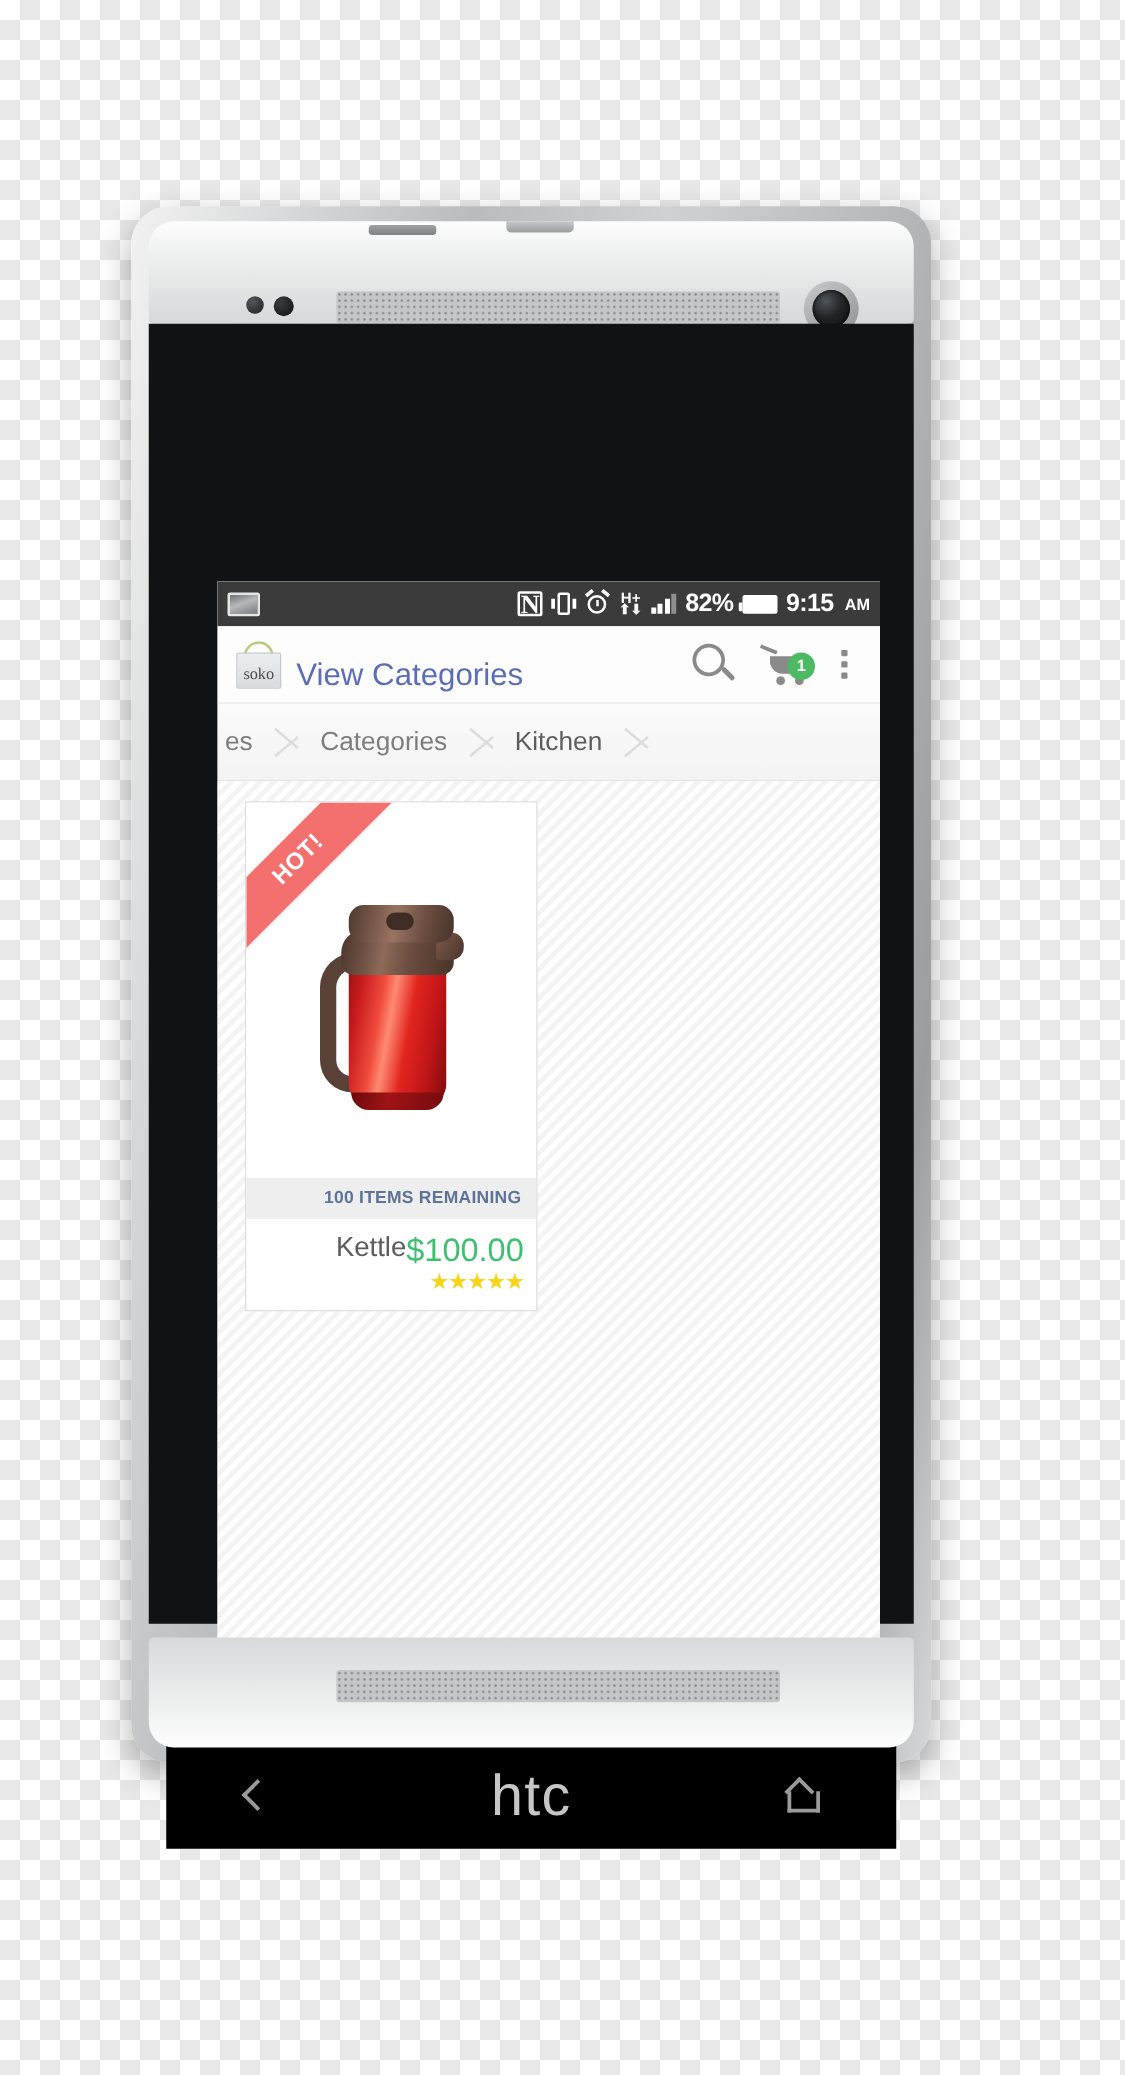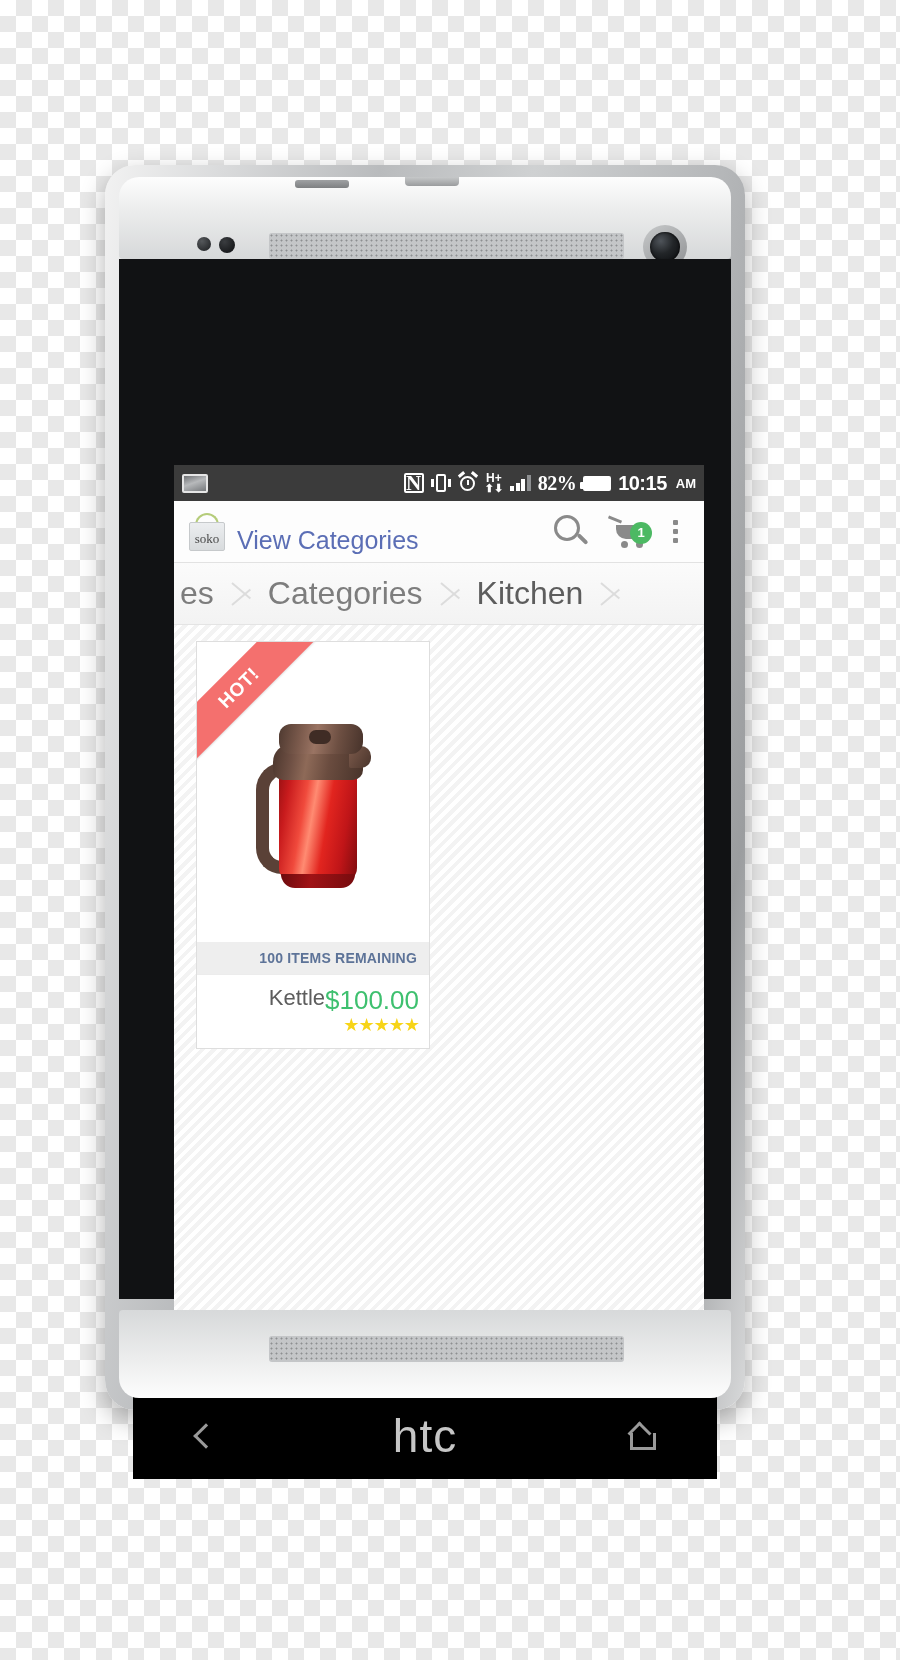--- a/index.html
+++ b/index.html
@@ -96,21 +96,21 @@
   #sb-left { display:flex; align-items:center; gap:6px; flex: 0 0 auto; }
   #sb-spacer { flex: 1 1 auto; }
   #sb-right { display:flex; align-items:center; gap:7px; flex: 0 0 auto; }
 
   .sb-icon { display:inline-flex; align-items:center; justify-content:center; }
 
   #sb-screenshot {
     width: 26px; height: 19px; border: 2px solid #e6e6e6; border-radius: 2px;
     background: linear-gradient(160deg,#6f7174 0%,#b7b9bb 45%,#76797c 100%);
   }
-  #sb-battery-pct { font-size: 20px; letter-spacing: -0.5px; font-family: Liberation Serif, serif; }
+  #sb-battery-pct { font-size: 20px; letter-spacing: -0.5px; }
   #sb-time { font-size: 20px; letter-spacing: -0.5px; }
   #sb-ampm { font-size: 13px; margin-left: 2px; }
 
   
   #sb-signal { display:flex; align-items:flex-end; gap:1.5px; height:16px; }
   #sb-signal i { width:4px; background:#ffffff; display:block; }
   #sb-signal i:nth-child(1){height:5px;}
   #sb-signal i:nth-child(2){height:8px;}
   #sb-signal i:nth-child(3){height:12px;}
   #sb-signal i:nth-child(4){height:16px; background:#8d8f91;}
@@ -157,21 +157,21 @@
   #overflow-btn { width: 34px; display:flex; flex-direction:column; align-items:center; gap:4px; flex:0 0 auto; }
   #overflow-btn span { width:5px; height:5px; background:#8a8a8a; border-radius:1px; display:block; }
 
   
   #breadcrumb {
     height: 62px; background: linear-gradient(180deg,#fbfbfb,#f3f3f3);
     border-bottom: 1px solid #e4e4e4;
     display: flex; align-items: center; overflow: hidden; position:relative;
   }
   .crumb {
-    font-size: 32px; color: #7d7d7d; white-space: nowrap; padding: 0 6px;
+    font-size: 21px; color: #7d7d7d; white-space: nowrap; padding: 0 6px;
   }
   .crumb.active { color: #5d5d5d; }
   .crumb-sep {
     width: 22px; height: 30px; flex: 0 0 auto; margin: 0 10px; position: relative;
   }
   .crumb-sep::before, .crumb-sep::after {
     content:""; position:absolute; left:2px; width:24px; height:2px; background:#dcdcdc;
     transform-origin: left center;
   }
   .crumb-sep::before { top:3px; transform: rotate(40deg); }
@@ -344,21 +344,21 @@
             <span style="font-size:11px;">⬆⬇</span>
           </span>
           <span id="sb-signal" class="sb-icon">
             <i></i>
               <i></i>
               <i></i>
               <i></i>
           </span>
           <span id="sb-battery-pct">82%</span>
           <span id="sb-battery" class="sb-icon"></span>
-          <span id="sb-time">10:15</span>
+          <span id="sb-time">9:15</span>
           <span id="sb-ampm">AM</span>
         </div>
       </div>
 
       <div id="appbar">
         <div id="soko-logo">
           <div id="soko-handle"></div>
           <div id="soko-bag"></div>
           <div id="soko-text">soko</div>
         </div>

